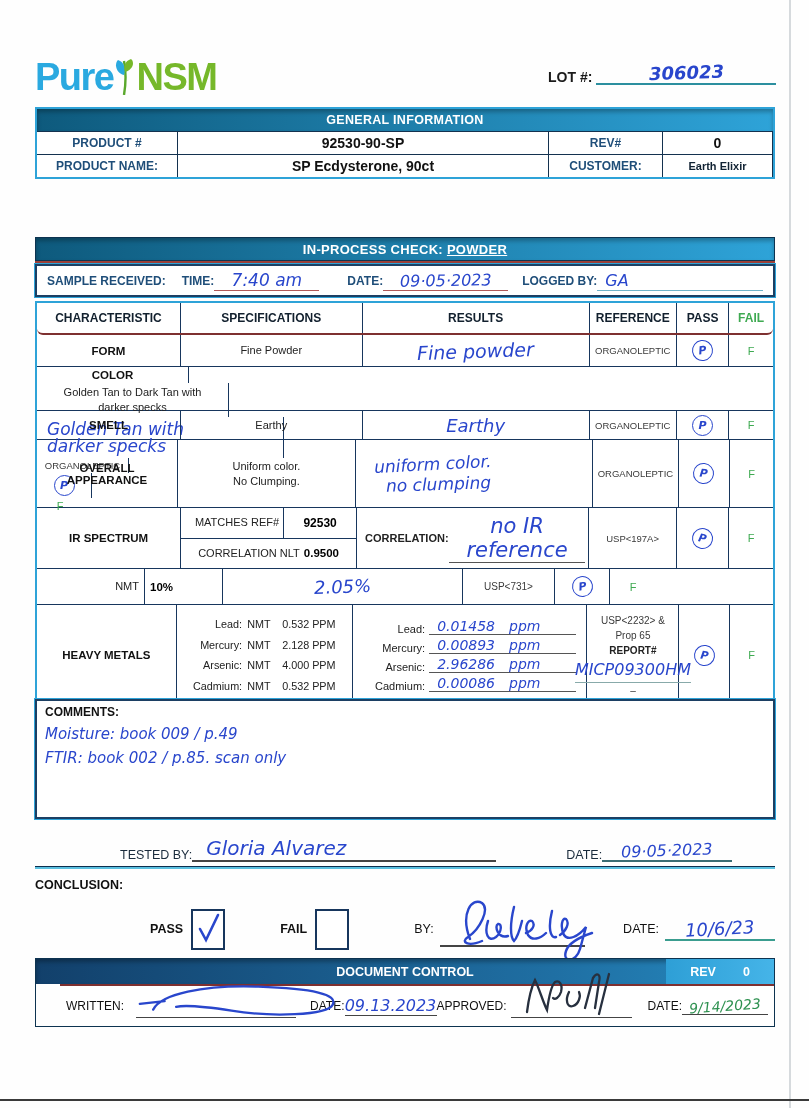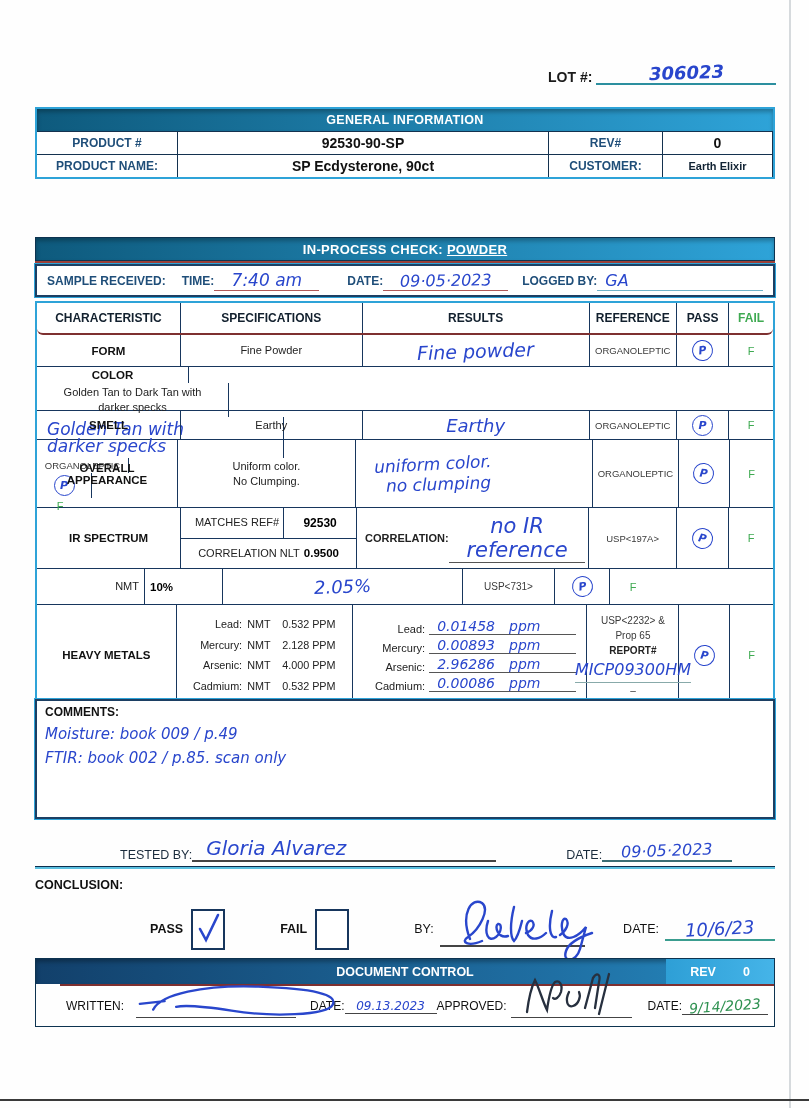--- a/index.html
+++ b/index.html
@@ -94,20 +94,29 @@
   .dc-row .fld{border-bottom:1.5px solid #444;position:relative;}
   
   .scan-bottom{top:1099px;left:0;width:809px;height:2px;background:#3a3a3a;}
   .scan-right{top:0;left:789px;width:2px;height:1108px;background:#d6dadd;}
 </style>
 </head>
 <body>
 
 <div class="page">
 
+  <div class="abs logo">
+    <span class="pure">Pure</span>
+    <svg width="20" height="38" viewBox="0 -2 20 38">
+      <path d="M9,36 C11,24 11,12 9,2" stroke="#5aa82c" stroke-width="2.4" fill="none"></path>
+      <path d="M9,16 C1,14 -1,5 3,1 C9,3 11,9 9,16 Z" fill="#2aa9e0"></path>
+      <path d="M10,13 C18,11 20,3 16,0 C10,2 8,7 10,13 Z" fill="#76b82a"></path>
+    </svg>
+    <span class="nsm">NSM</span>
+  </div>
   <div class="abs lot">
     <span>LOT #:</span>
     <span class="lv"><span class="hw" style="font-size:18px;transform:rotate(-2deg);">306023</span></span>
   </div>
 
   <div class="abs gi">
     <div class="bar">GENERAL INFORMATION</div>
     <div class="gi-row">
       <div class="gi-cell gi-lab" style="width:140px;">PRODUCT #</div>
       <div class="gi-cell gi-val" style="width:370px;">92530-90-SP</div>
@@ -355,21 +364,21 @@
       </span>
     </div>
     <div class="dc-row">
       <span>WRITTEN:</span>
       <span class="fld" style="width:205px;margin-left:12px;height:22px;">
         <svg width="210" height="42" viewBox="0 0 220 44" style="position:absolute;left:0;bottom:-6px;">
           <path d="M4,24 L30,21 M18,30 C26,14 70,4 128,6 C186,8 212,14 206,25 C200,36 142,38 100,31 C74,27 52,25 42,27" stroke="#2946cc" stroke-width="2.4" fill="none" stroke-linecap="round"></path>
         </svg>
       </span>
       <span style="margin-left:14px;">DATE:</span>
-      <span style="border-bottom:1.5px solid #444;min-width:92px;text-align:center;"><span class="hw" style="font-size:12px;text-align:right;">09.13.2023</span></span>
+      <span style="border-bottom:1.5px solid #444;min-width:92px;text-align:center;"><span class="hw" style="font-size:16px;text-align:right;">09.13.2023</span></span>
       <span>APPROVED:</span>
       <span class="fld" style="width:155px;margin-left:4px;height:22px;">
         <svg width="120" height="52" viewBox="0 0 120 50" style="position:absolute;left:6px;bottom:-4px;">
           <path d="M10,42 C12,26 16,14 18,10 C22,18 26,32 30,40 C32,26 34,16 38,12 C42,10 46,14 44,22 C42,28 38,30 36,28 M52,22 C48,30 50,38 56,36 C62,34 64,26 62,22 M68,38 L76,8 C80,2 84,4 82,12 L78,38 M92,4 L82,44" stroke="#27303f" stroke-width="2.3" fill="none" stroke-linecap="round"></path>
         </svg>
       </span>
       <span style="margin-left:16px;">DATE:</span>
       <span style="border-bottom:1.5px solid #444;min-width:86px;text-align:center;"><span class="hw gdate" style="font-size:14px;transform:rotate(-4deg);color:#2e9150;">9/14/2023</span></span>
     </div>
   </div>

